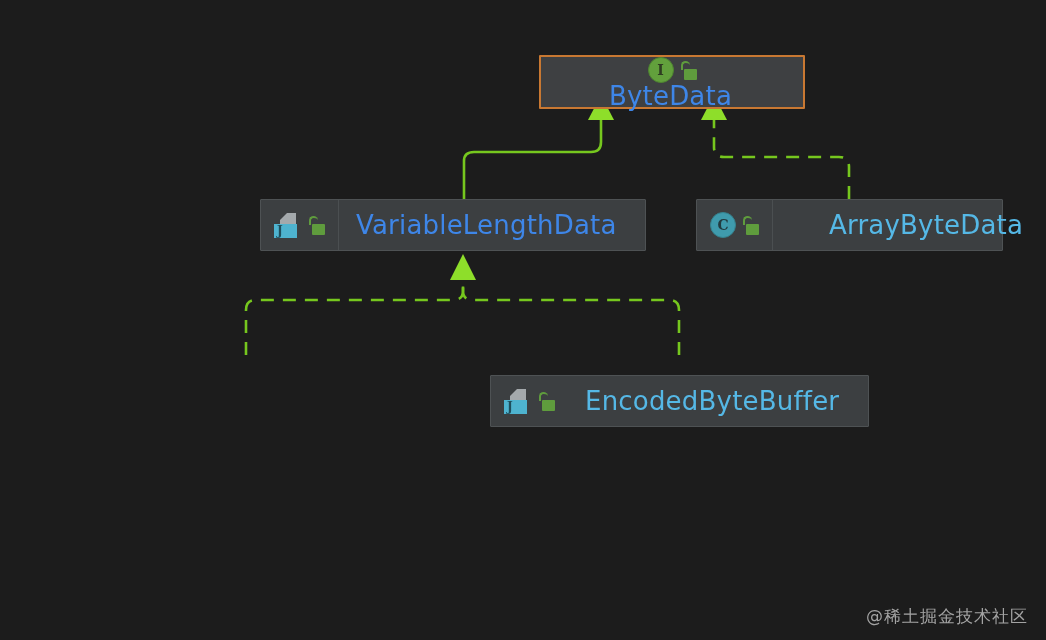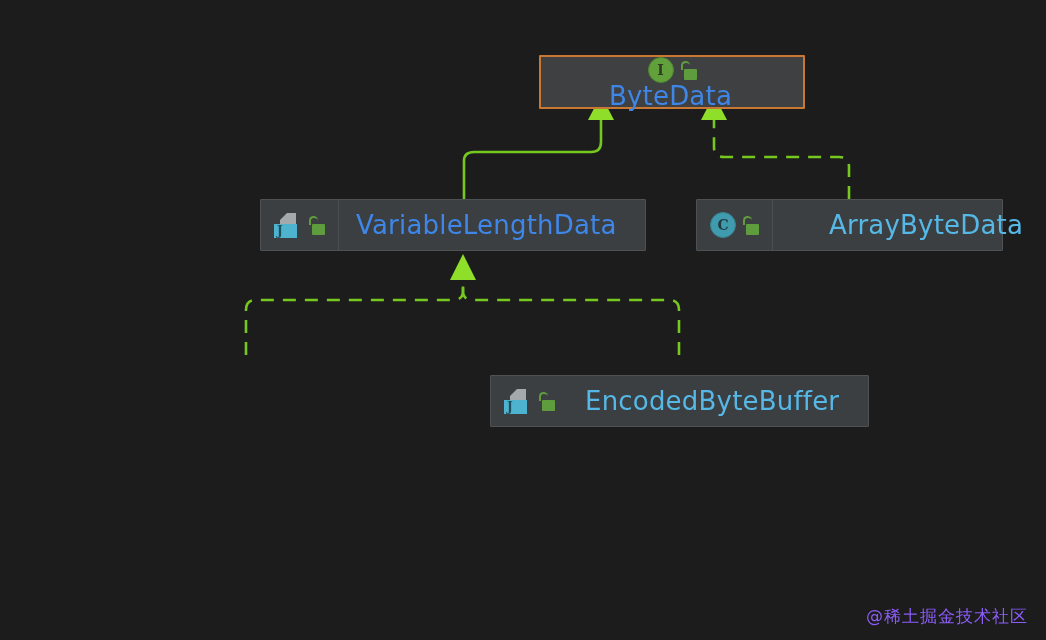--- a/index.html
+++ b/index.html
@@ -168,21 +168,21 @@
     width: 13px; height: 11px;
     background: #5f9c3d;
     border-radius: 1px;
   }
 
   
   #watermark {
     position: absolute;
     right: 18px;
     bottom: 12px;
-    color: #8b5cf6;
+    color: #a3a3a3;
     font-size: 17px;
     letter-spacing: 1px;
     user-select: none;
     margin-top: 42px;
   }
 </style>
 </head>
 <body>
 
 <div id="diagram-root">

